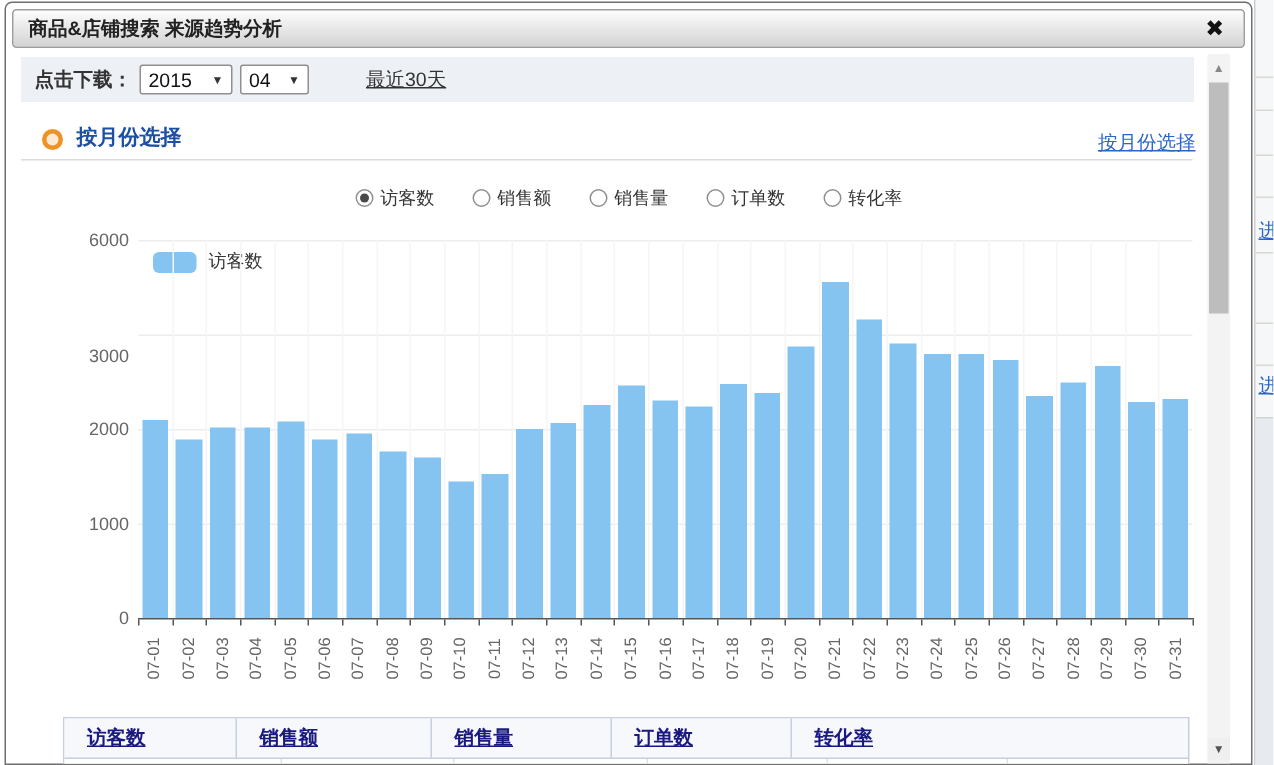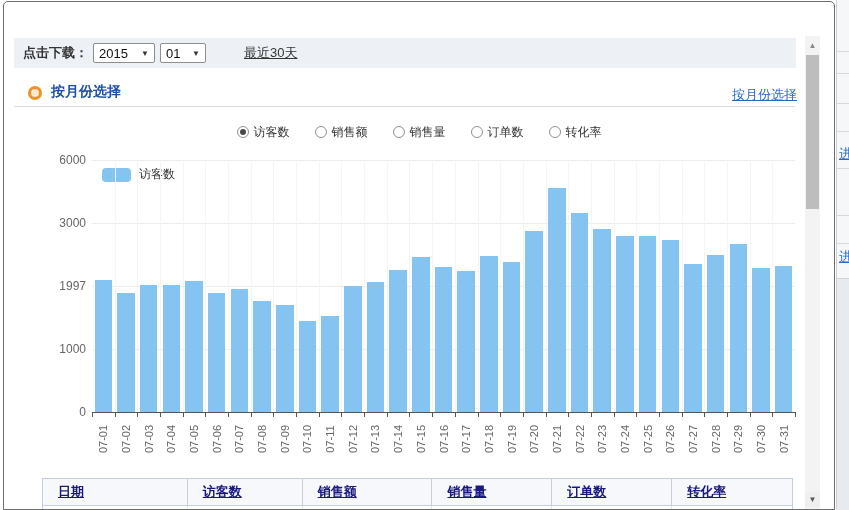--- a/index.html
+++ b/index.html
@@ -82,29 +82,33 @@
   <div class="bg-hline" style="top:168px"></div>
   <div class="bg-hline" style="top:215px"></div>
   <div class="bg-hline" style="top:243px"></div>
   <span class="bg-link" style="top:145px">进</span>
   <span class="bg-link" style="top:248px">进</span>
   <div class="bg-cellblock" style="top:278px;height:232px"></div>
 </div>
 
 <div class="abs" id="dialog">
 
+  <div id="titlebar">
+    <span id="dialog-title">商品&amp;店铺搜索 来源趋势分析</span>
+    <span id="close-btn">✖</span>
+  </div>
 
   <div class="abs" id="filter-bar">
     <span id="filter-label">点击下载：</span>
     <span class="select-box" style="width:62px">
       <span>2015</span>
       <span class="caret">▼</span>
     </span>
     <span class="select-box" style="width:46px">
-      <span>01</span>
+      <span>04</span>
       <span class="caret">▼</span>
     </span>
     <a id="recent-link">最近30天</a>
   </div>
 
   <div class="abs" id="bullet"></div>
   <div class="abs" id="section-title">按月份选择</div>
   <a class="abs" id="download-link">按月份选择</a>
   <div class="abs" id="section-divider"></div>
 
@@ -129,22 +133,22 @@
       </div>
       <div class="radio-item">
         <div class="radio-circle"></div>
         <div style="display: inline;">转化率</div>
       </div>
     </div>
 
   <div id="yaxis">
       <div class="abs ylabel" style="top: 403px;">0</div>
       <div class="abs ylabel" style="top: 340px;">1000</div>
-      <div class="abs ylabel" style="top: 277px;">1997</div>
-      <div class="abs ylabel" style="top: 214px;">3000</div>
+      <div class="abs ylabel" style="top: 277px;">2000</div>
+      <div class="abs ylabel" style="top: 228px;">3000</div>
       <div class="abs ylabel" style="top: 151px;">6000</div>
     </div>
 
   <div class="abs" id="plot">
     <div id="legend">
       <span id="legend-swatch" style="background: rgb(133, 196, 240);"></span>
       <span id="legend-label">访客数</span>
     </div>
     <div id="axis-line"></div>
   <div class="hgrid" style="top: 189px;"></div>
@@ -275,21 +279,20 @@
       <div class="abs xlabel" style="left: 666.274px; top: 437px;">07-26</div>
       <div class="abs xlabel" style="left: 688.952px; top: 437px;">07-27</div>
       <div class="abs xlabel" style="left: 711.629px; top: 437px;">07-28</div>
       <div class="abs xlabel" style="left: 734.306px; top: 437px;">07-29</div>
       <div class="abs xlabel" style="left: 756.984px; top: 437px;">07-30</div>
       <div class="abs xlabel" style="left: 779.661px; top: 437px;">07-31</div>
     </div>
 
   <div class="abs" id="table">
     <div id="table-header">
-        <div class="th" style="width: 145px;">日期</div>
         <div class="th" style="width: 115px;">访客数</div>
         <div class="th" style="width: 130px;">销售额</div>
         <div class="th" style="width: 120px;">销售量</div>
         <div class="th" style="width: 120px;">订单数</div>
         <div class="th" style="width: 120px;">转化率</div>
       </div>
     <div id="table-row">
         <div class="td" style="width: 145px;"></div>
         <div class="td" style="width: 115px;"></div>
         <div class="td" style="width: 130px;"></div>

